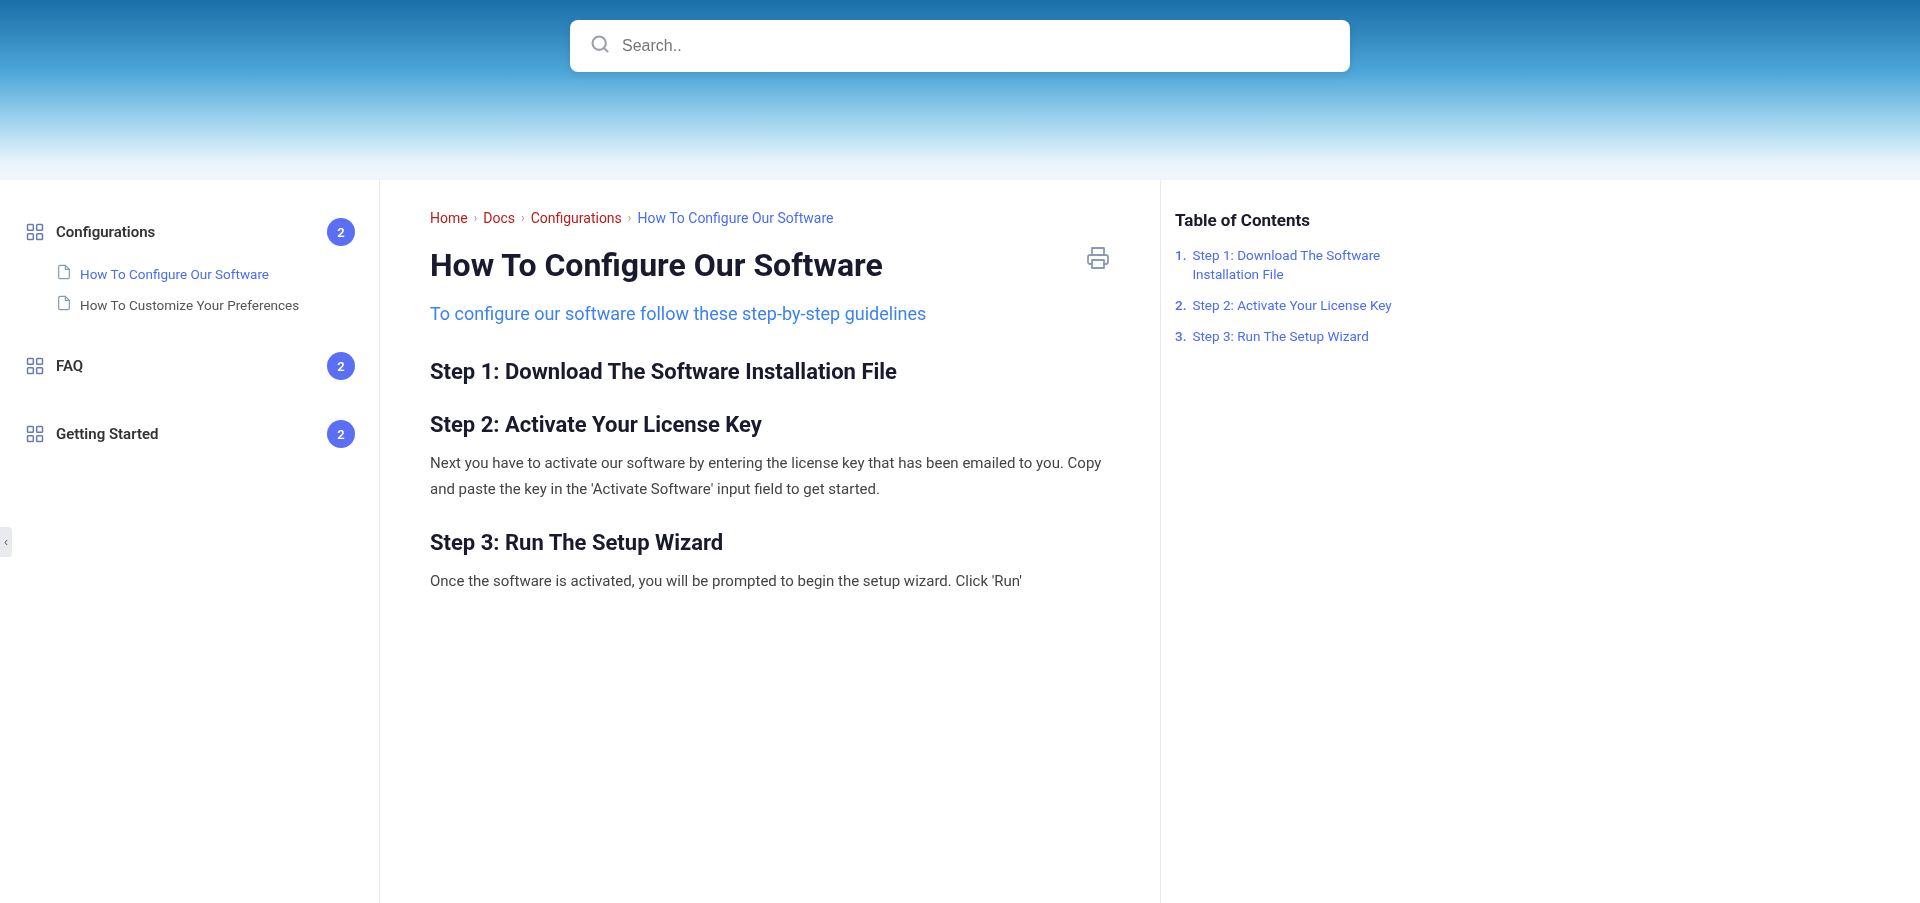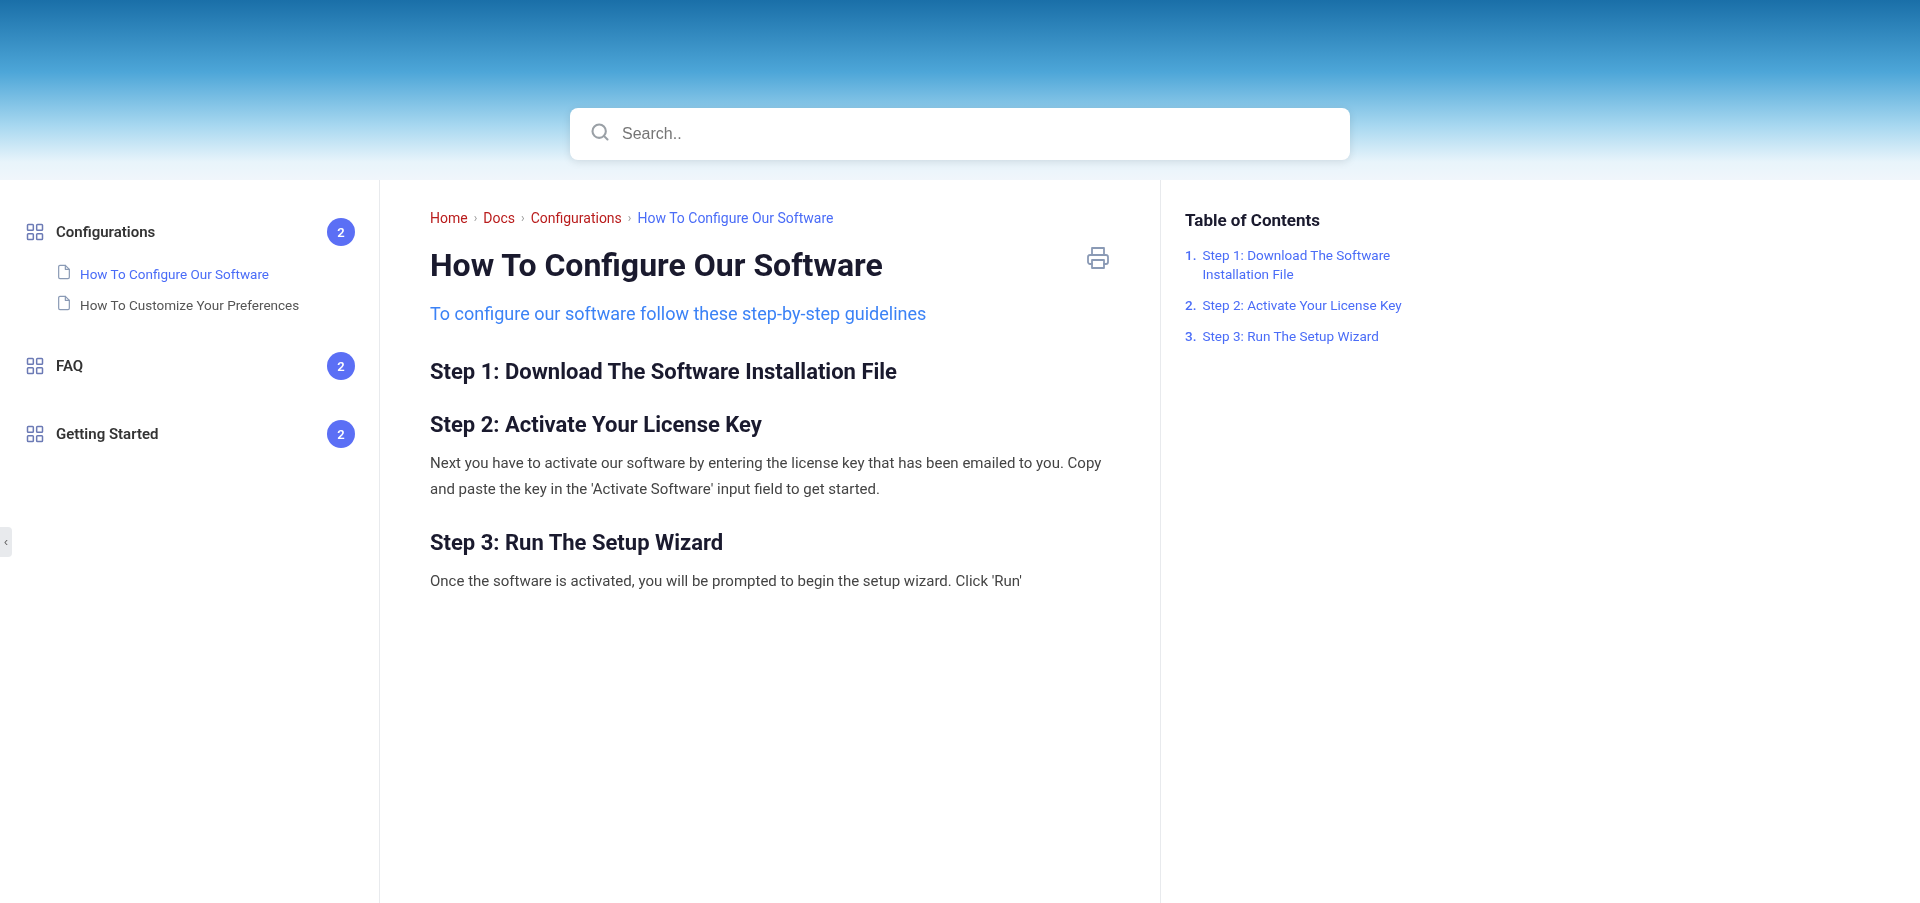--- a/index.html
+++ b/index.html
@@ -8,21 +8,21 @@
       background: #f8f9fa;
       min-height: 903px;
       overflow-x: hidden;
     }
 
     
     .header {
       background: linear-gradient(180deg, #1a6fa8 0%, #4da6d8 40%, #a8d8f0 70%, #e8f4fb 90%, #f0f6fb 100%);
       height: 180px;
       display: flex;
-      align-items: flex-end;
+      align-items: flex-start;
       justify-content: center;
       padding: 20px;
     }
 
     .search-bar {
       width: 780px;
       max-width: 90%;
       background: white;
       border-radius: 8px;
       display: flex;
@@ -209,21 +209,21 @@
       font-size: 15px;
       color: #444;
       line-height: 1.7;
       margin-bottom: 10px;
     }
 
     
     .toc-sidebar {
       width: 280px;
       min-width: 280px;
-      padding: 30px 24px;
+      padding: 30px 14px;
       border-left: 1px solid #e8eaed;
     }
 
     .toc-title {
       font-size: 17px;
       font-weight: 700;
       color: #1a1a2e;
       margin-bottom: 16px;
     }
 

